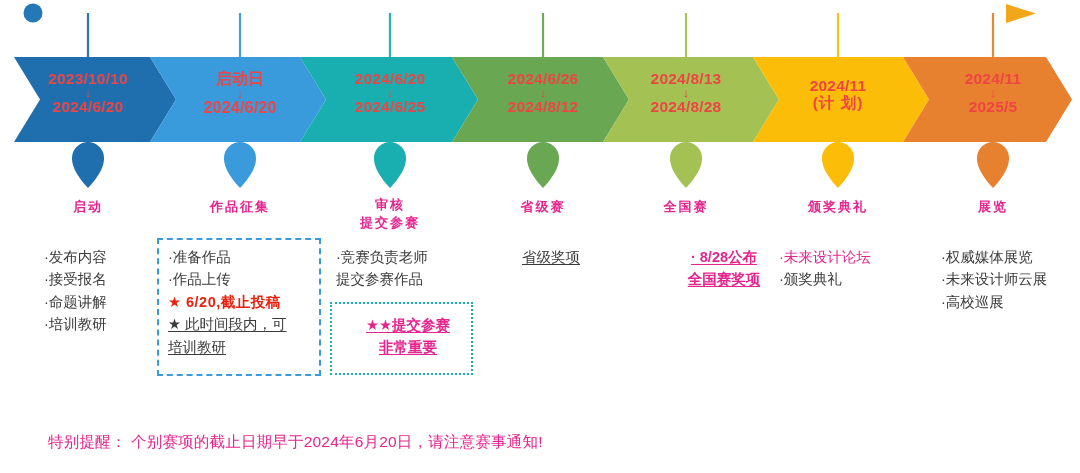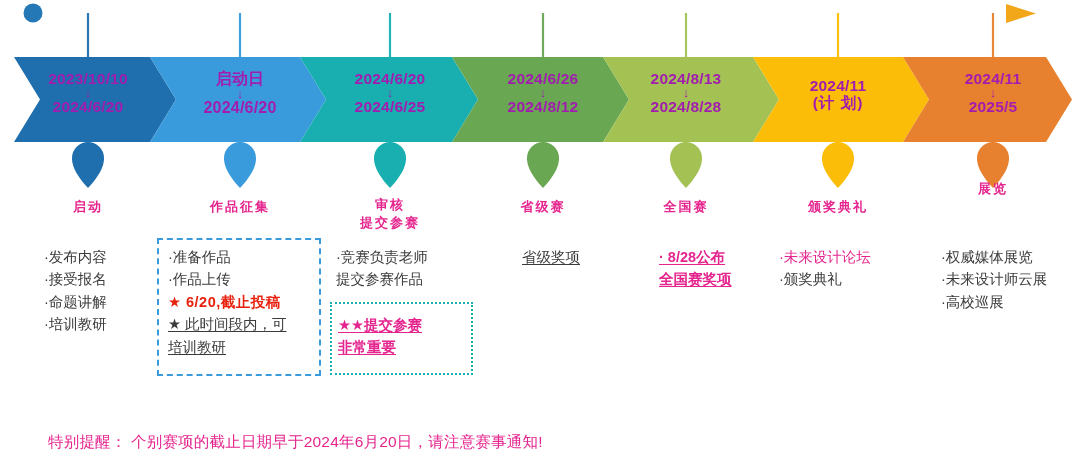--- a/index.html
+++ b/index.html
@@ -17,21 +17,21 @@
 
   
   .axis-svg { position: absolute; left: 0; top: 0; width: 1080px; height: 150px; }
 
   
   .band { position: absolute; left: 0; top: 57px; width: 1080px; height: 85px; }
   .chev-svg { position: absolute; left: 0; top: 0; width: 1080px; height: 85px; }
 
   .chev-label {
     position: absolute;
-    color: #a21caf;
+    color: #ef4444;
     font-weight: bold;
     text-align: center;
     line-height: 1.12;
     letter-spacing: .2px;
     white-space: nowrap;
     transform: translateX(-50%);
   }
   .chev-label .l1 { font-size: 15.5px; display:block; }
   .chev-label .arw { font-size: 13px; display:block; line-height: 1.0; margin: -1px 0 -1px 0;}
   .chev-label .l2 { font-size: 15.5px; display:block; }
@@ -61,21 +61,21 @@
   .col { position: absolute; top: 0; }
   .col .line {
     font-size: 14.5px;
     color: #3b3b3b;
     line-height: 1.55;
     white-space: nowrap;
   }
   .col .line.pink  { color: #E5248E; }
   .col .line.red   { color: #E8220F; font-weight: bold; letter-spacing: .5px; }
   .col .line.uline { text-decoration: underline; text-underline-offset: 2px; }
-  .col .line.pinkb { color: #E5248E; font-weight: bold; }
+  .col .line.pinkb { color: #E5248E; font-weight: bold; text-align: center; }
 
   .boxed-dash {
     position: absolute;
     border: 2.5px dashed #3A9BDC;
     box-sizing: border-box;
   }
   .boxed-dot {
     position: absolute;
     border: 2.5px dotted #19AFB0;
     box-sizing: border-box;
@@ -211,21 +211,21 @@
 
   <div class="stage-title" style="left:88px;  top:198px;">启动</div>
   <div class="stage-title" style="left:240px; top:198px;">作品征集</div>
   <div class="stage-title" style="left:390px; top:196px;text-align:center;">
     <div>审核</div>
     <div>提交参赛</div>
   </div>
   <div class="stage-title" style="left:543px; top:198px;">省级赛</div>
   <div class="stage-title" style="left:686px; top:198px;">全国赛</div>
   <div class="stage-title" style="left:838px; top:198px;">颁奖典礼</div>
-  <div class="stage-title" style="left:993px; top:180px;">展览</div>
+  <div class="stage-title" style="left:993px; top:198px;">展览</div>
 
   <div class="details">
 
     <div class="col" style="left:28px; width:125px;">
       <div class="line">·发布内容</div>
       <div class="line">·接受报名</div>
       <div class="line">·命题讲解</div>
       <div class="line">·培训教研</div>
     </div>
 

